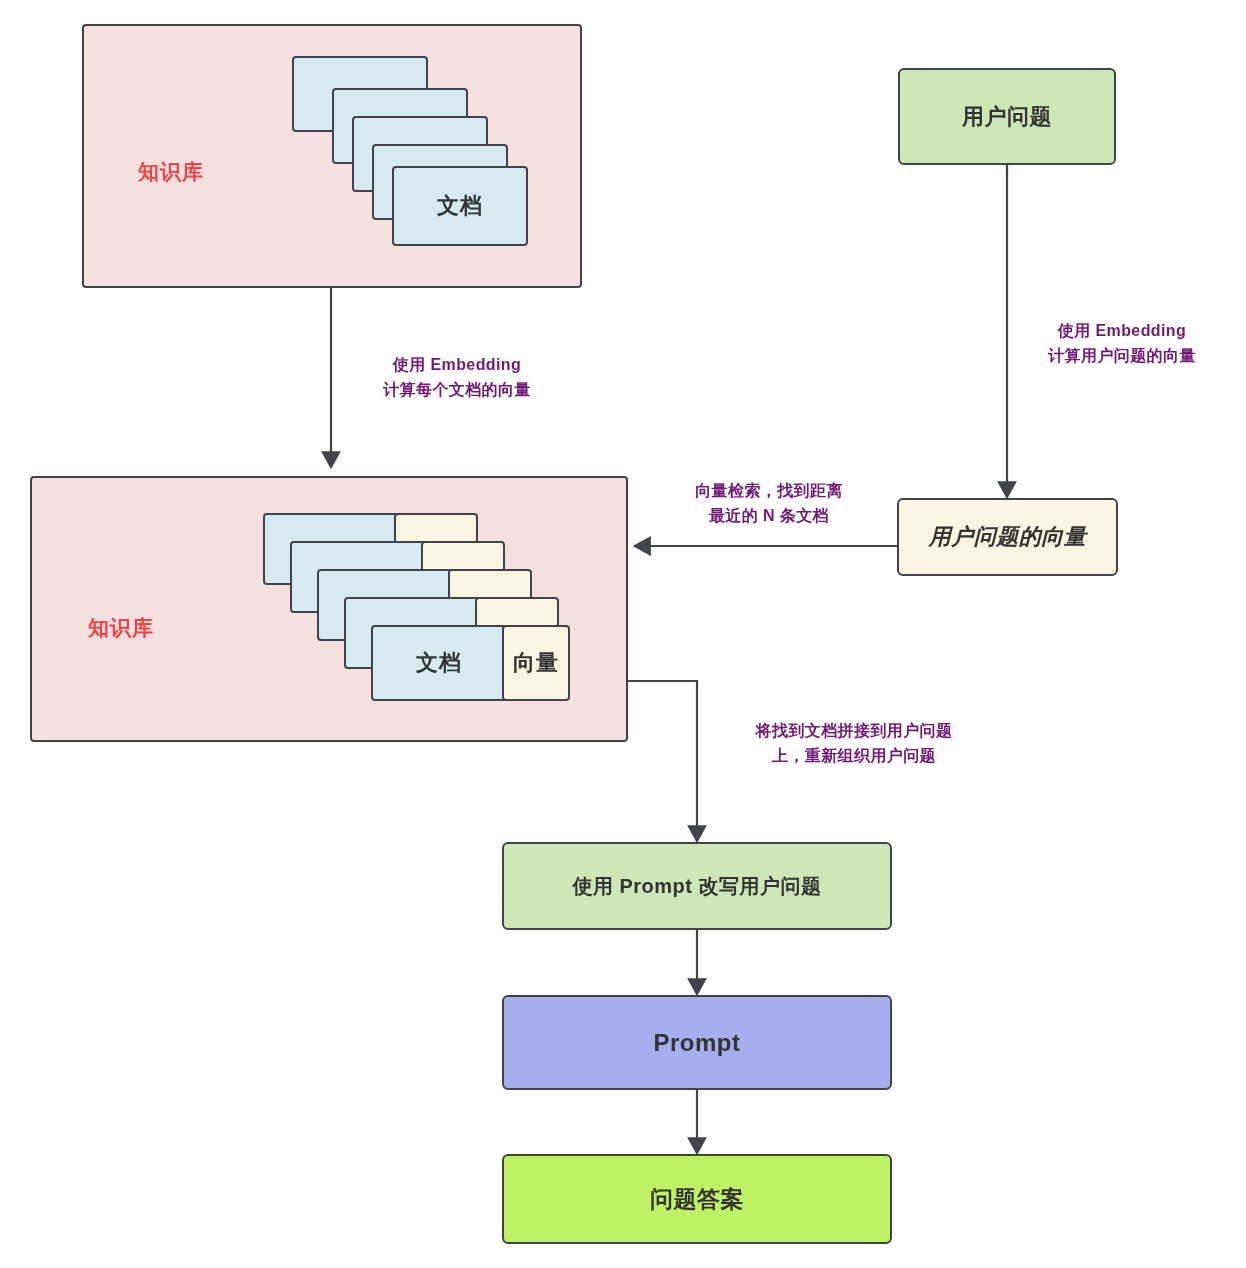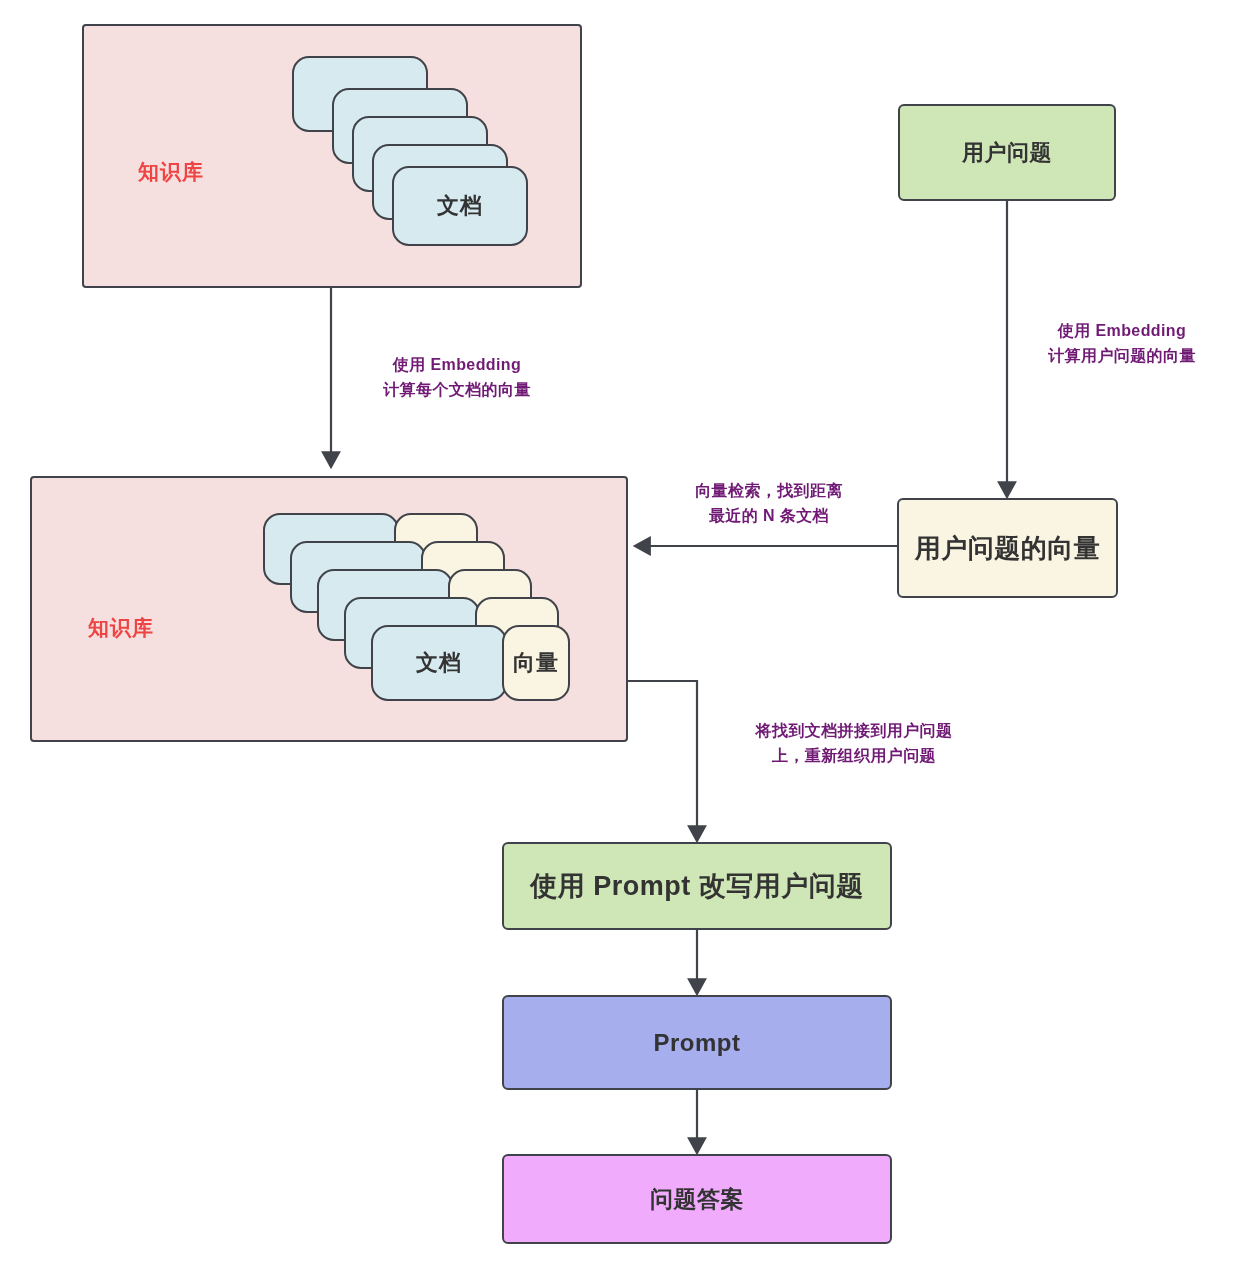--- a/index.html
+++ b/index.html
@@ -39,36 +39,36 @@
     color: #ef4444;
     font-weight: bold;
     font-size: 21px;
     letter-spacing: 1px;
   }
   
   .card {
     position: absolute;
     box-sizing: border-box;
     border: 2px solid #404349;
-    border-radius: 17px;
+    border-radius: 4px;
     display: flex;
     align-items: center;
     justify-content: center;
     font-weight: bold;
     font-size: 22px;
     color: #333333;
     letter-spacing: 1px;
   }
   .card-doc { background: #d7eaf0; }
   .card-vec { background: #faf4e2; }
 
   .node-green   { background: #cfe6b6; }
   .node-cream   { background: #faf4e2; }
   .node-purple  { background: #a7aeee; }
-  .node-cyan    { background: #f0abfc; }
+  .node-cyan    { background: #bef264; }
 
   .edge-label {
     position: absolute;
     color: #701a75;
     font-size: 16px;
     font-weight: bold;
     line-height: 1.55;
     text-align: center;
     letter-spacing: 0.4px;
     white-space: pre-line;
@@ -111,21 +111,21 @@
   <div class="node kb" style="left:82px; top:24px; width:500px; height:264px;">
   </div>
   <div class="kb-label" style="left:138px; top:158px;">知识库</div>
 
   <div class="card card-doc" style="left:292px; top:56px; width:136px; height:76px;"></div>
   <div class="card card-doc" style="left:332px; top:88px; width:136px; height:76px;"></div>
   <div class="card card-doc" style="left:352px; top:116px; width:136px; height:76px;"></div>
   <div class="card card-doc" style="left:372px; top:144px; width:136px; height:76px;"></div>
   <div class="card card-doc" style="left:392px; top:166px; width:136px; height:80px;">文档</div>
 
-  <div class="node node-green" style="left:898px; top:68px; width:218px; height:97px; font-size:22px;margin-top:36px;">用户问题</div>
+  <div class="node node-green" style="left:898px; top:68px; width:218px; height:97px; font-size:22px;">用户问题</div>
 
   <div class="edge-label" style="left:343px; top:352px; width:220px;">使用 Embedding
 计算每个文档的向量</div>
 
   <div class="edge-label" style="left:1012px; top:318px; width:212px; text-align:center;">使用 Embedding
 计算用户问题的向量</div>
 
   <div class="edge-label" style="left:650px; top:478px; width:230px;">向量检索，找到距离
 最近的 N 条文档</div>
 
@@ -144,21 +144,21 @@
 
   <div class="card card-doc" style="left:317px; top:569px; width:136px; height:72px;"></div>
   <div class="card card-vec" style="left:448px; top:569px; width:84px; height:72px;"></div>
 
   <div class="card card-doc" style="left:344px; top:597px; width:136px; height:72px;"></div>
   <div class="card card-vec" style="left:475px; top:597px; width:84px; height:72px;"></div>
 
   <div class="card card-doc" style="left:371px; top:625px; width:136px; height:76px;">文档</div>
   <div class="card card-vec" style="left:502px; top:625px; width:68px; height:76px;">向量</div>
 
-  <div class="node node-cream" style="left:897px; top:498px; width:221px; height:100px; font-size:26px;">用户问题的向量</div>
+  <div class="node node-cream" style="left:897px; top:498px; width:221px; height:78px; font-size:22px;font-style:italic;">用户问题的向量</div>
 
-  <div class="node node-green" style="left:502px; top:842px; width:390px; height:88px; font-size:27px;">使用 Prompt 改写用户问题</div>
+  <div class="node node-green" style="left:502px; top:842px; width:390px; height:88px; font-size:20px;">使用 Prompt 改写用户问题</div>
 
   <div class="node node-purple" style="left:502px; top:995px; width:390px; height:95px; font-size:24px;">Prompt</div>
 
   <div class="node node-cyan" style="left:502px; top:1154px; width:390px; height:90px; font-size:23px;">问题答案</div>
 
 </div>
 
 </body></html>

